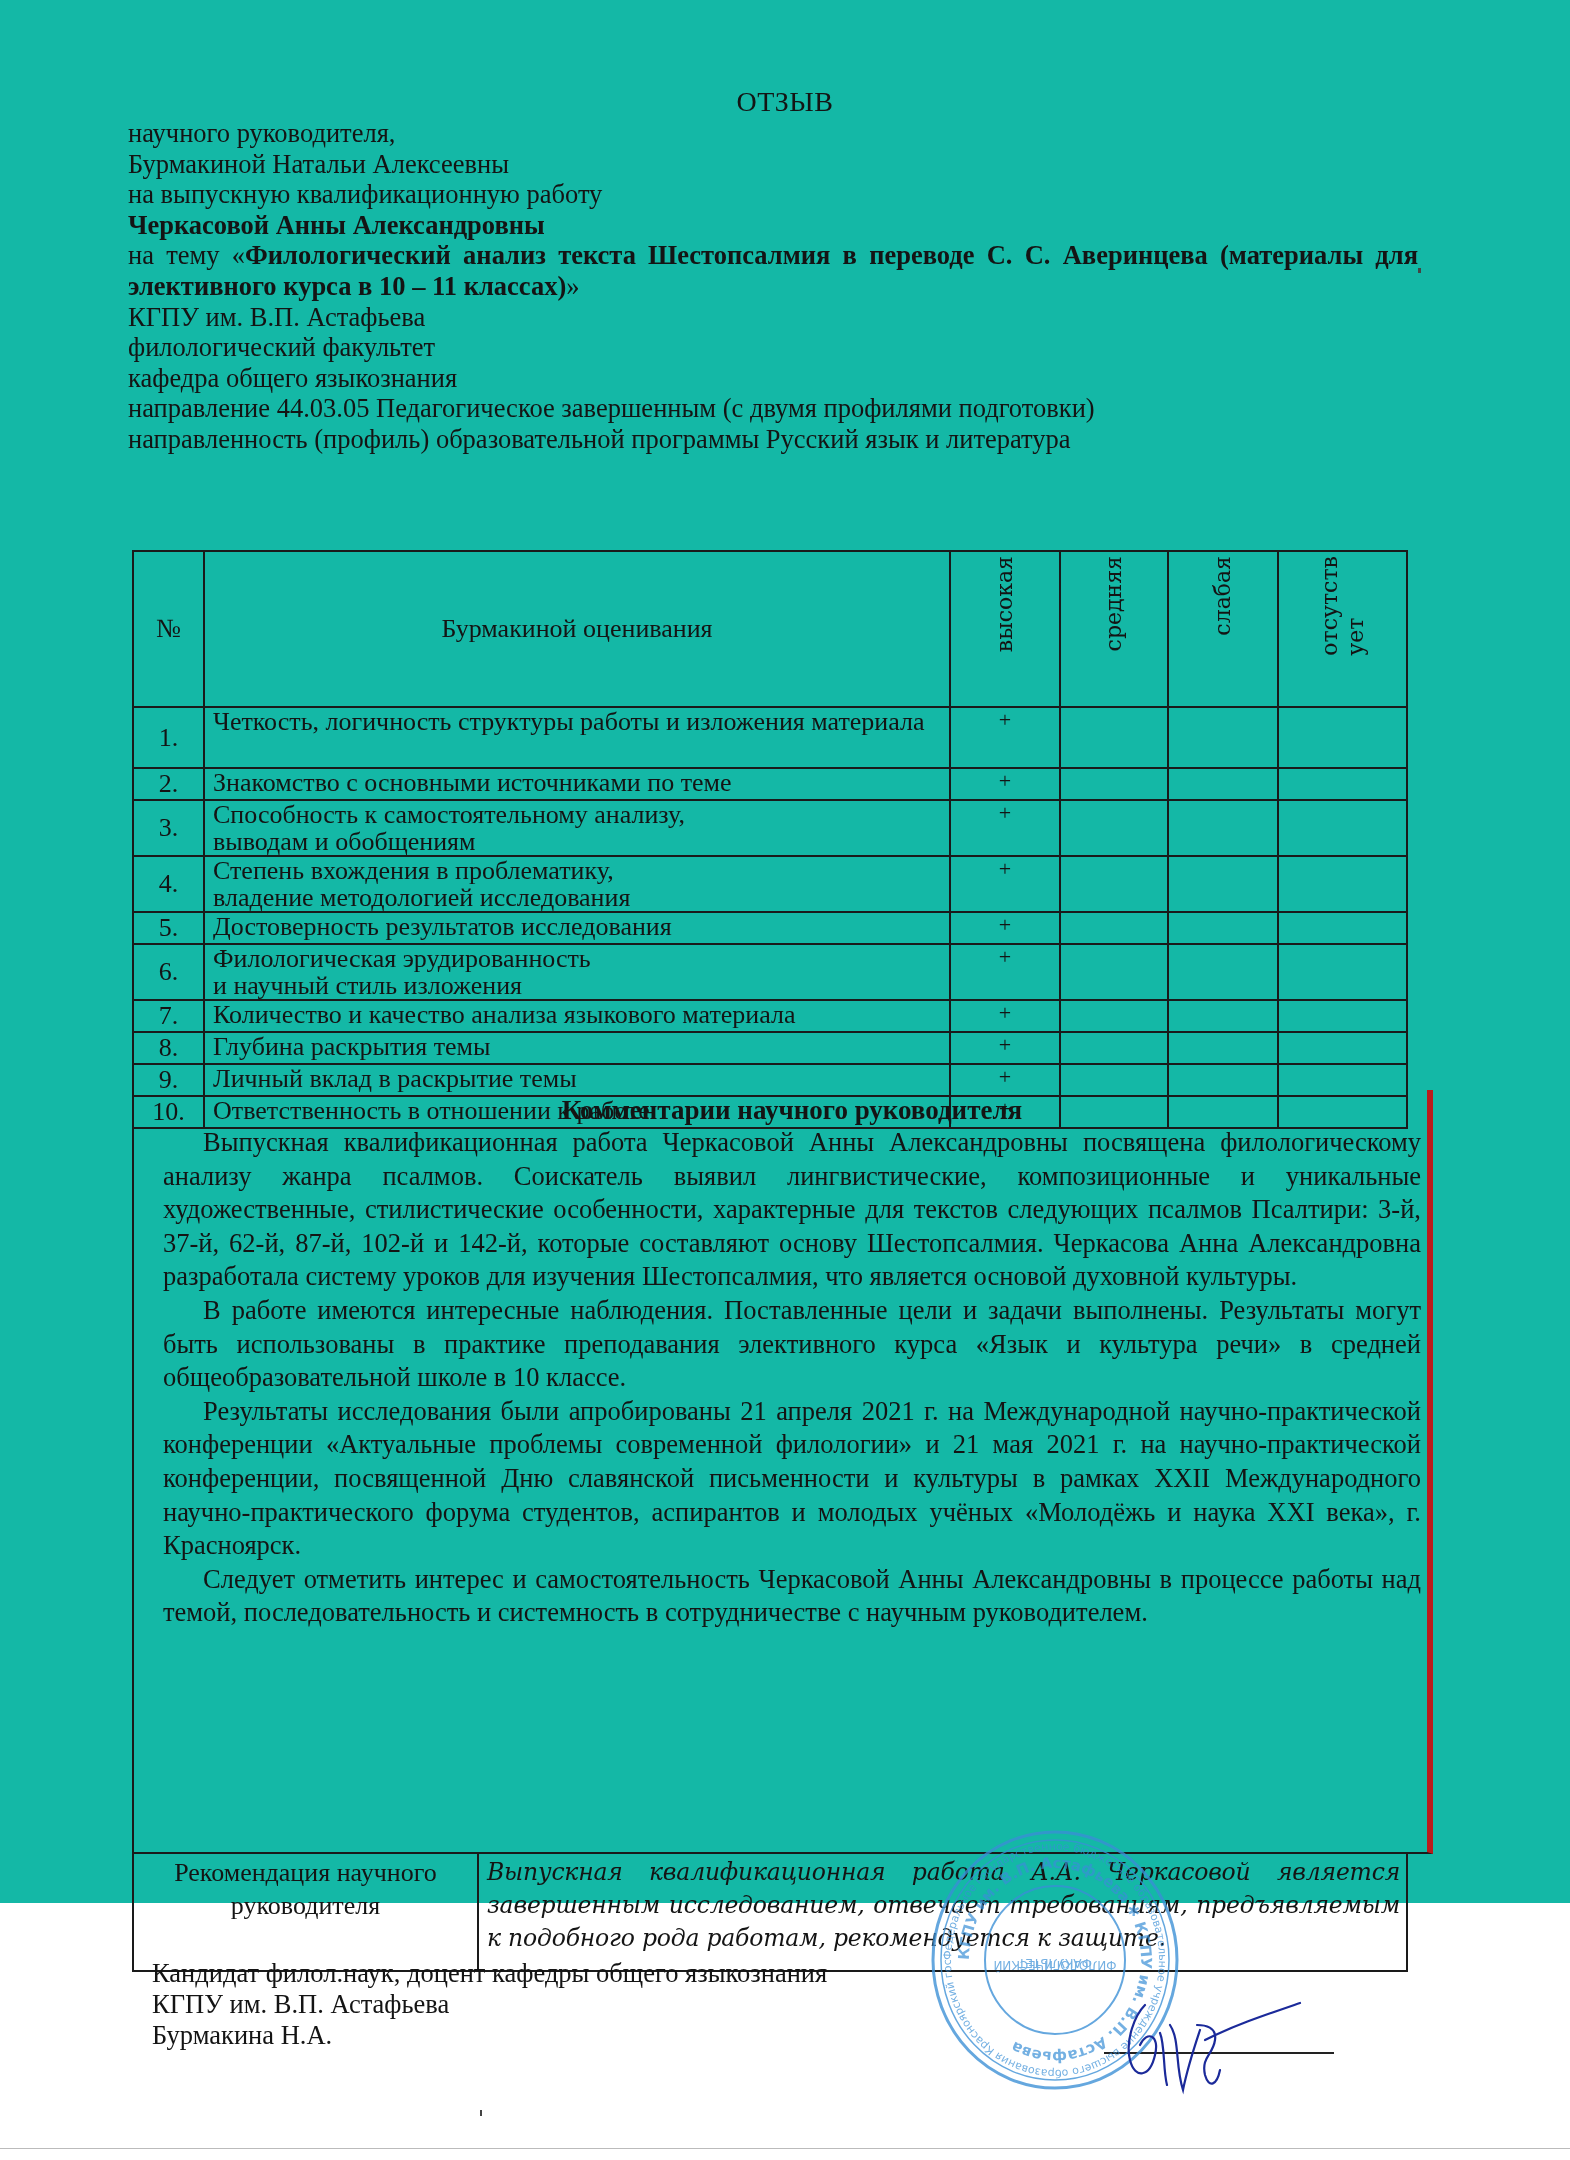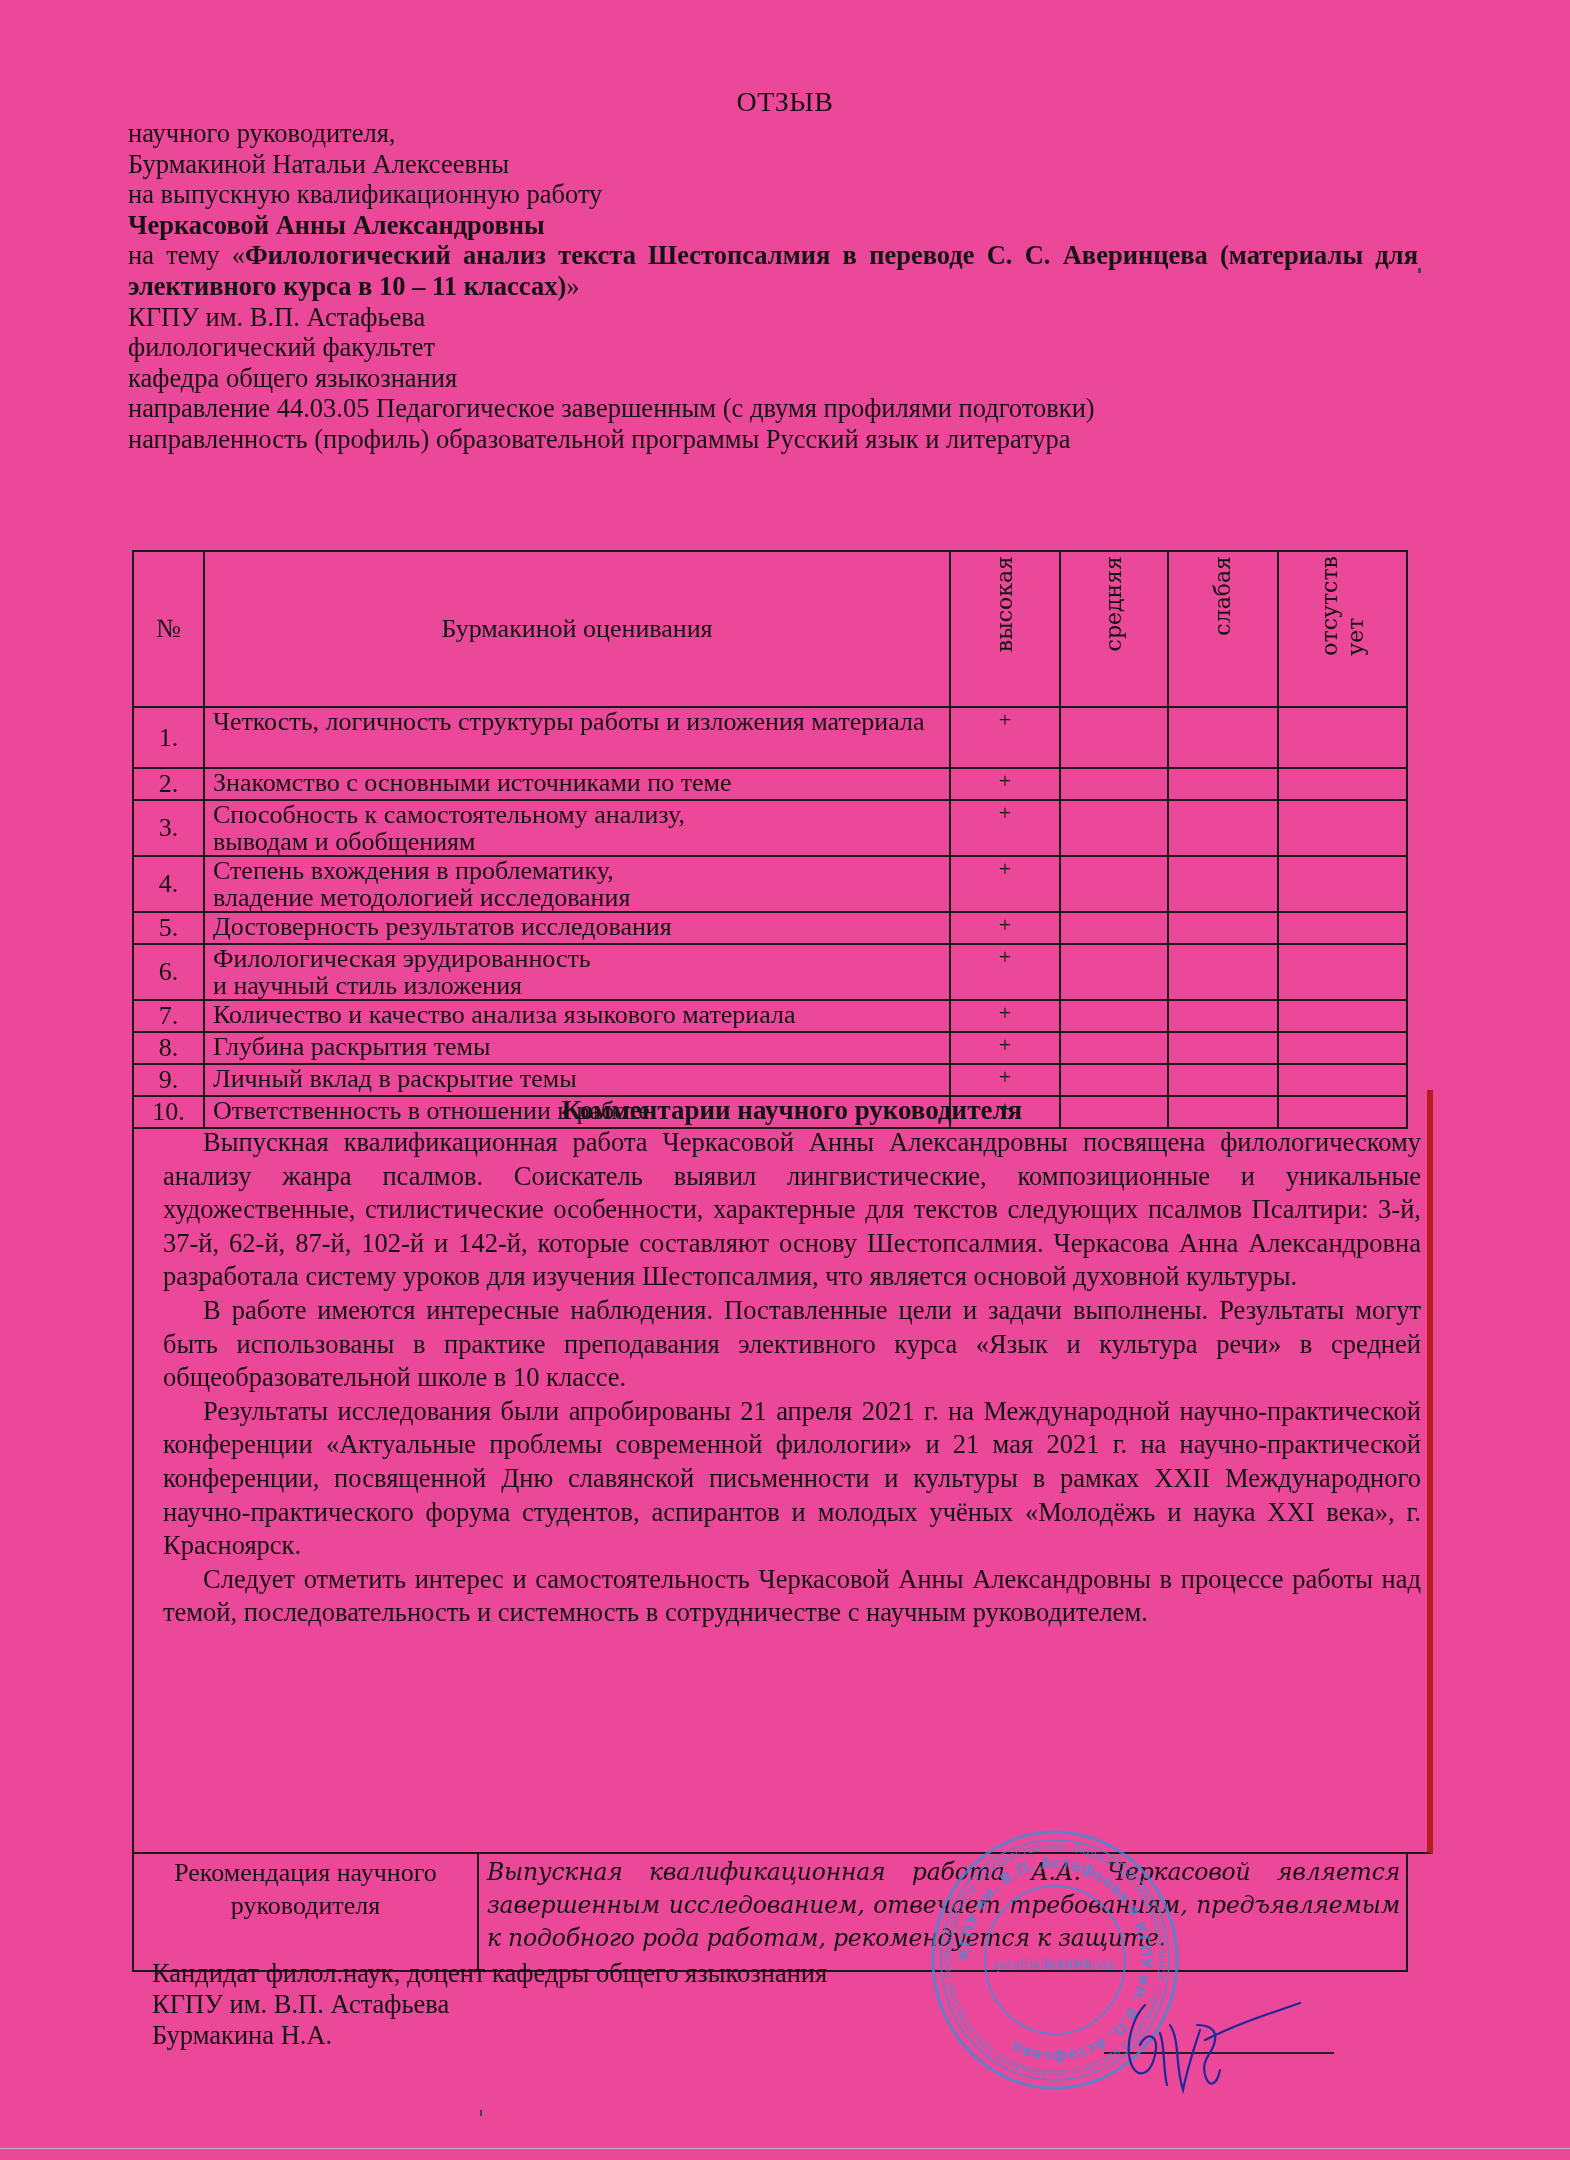--- a/index.html
+++ b/index.html
@@ -1,21 +1,21 @@
 <!DOCTYPE html>
 <html><head>
 <meta charset="utf-8">
 <style>
   html, body { margin: 0; padding: 0; background: #ffffff; }
   body {
     width: 1570px; height: 2160px; position: relative; overflow: hidden;
     font-family: "Liberation Serif", "DejaVu Serif", serif;
     color: #141414;
   }
-  .page { position: absolute; left: 0; top: 0; width: 1570px; height: 2160px; background: #ec4899; }
+  .page { position: absolute; left: 0; top: 0; width: 1570px; height: 1903px; background: #14b8a6; }
   .title {
     position: absolute; top: 86px; left: 0; width: 1570px; text-align: center;
     font-size: 28px; letter-spacing: 0.5px;
   }
   .hdr { position: absolute; left: 128px; top: 118px; width: 1290px; font-size: 26.5px; line-height: 30.6px; }
   .hdr div { white-space: nowrap; }
   .bold { font-weight: bold; }
   .hdr .topic { white-space: normal; text-align: justify; }
 
   

